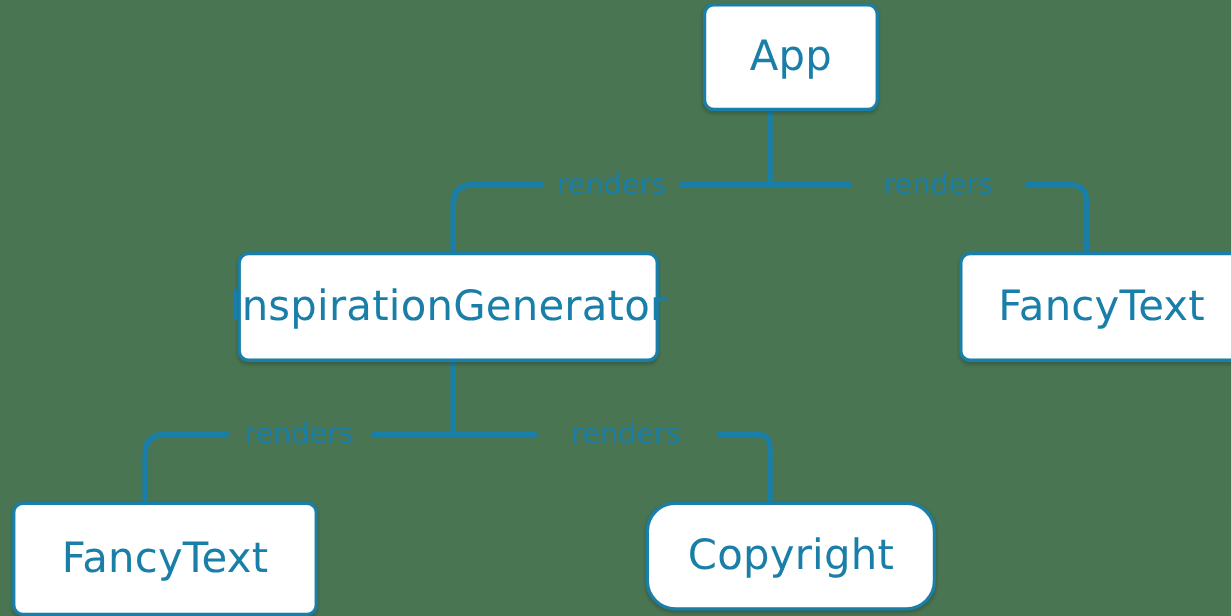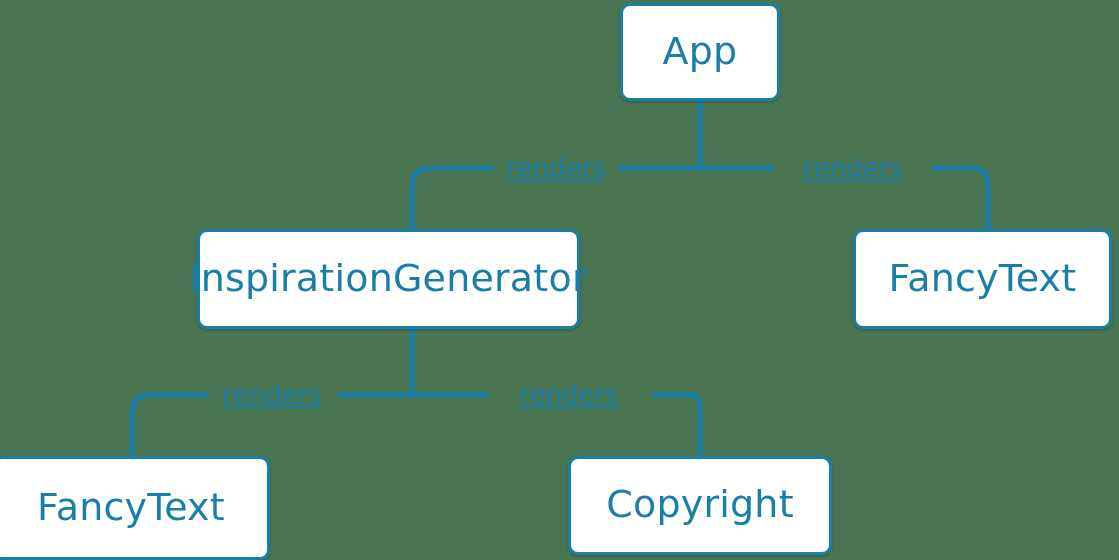--- a/index.html
+++ b/index.html
@@ -33,35 +33,35 @@
     border-radius: 10px;
     display: flex;
     align-items: center;
     justify-content: center;
     color: #1a7fa8;
     font-size: 38px;
     font-weight: 400;
     letter-spacing: 0.2px;
     white-space: nowrap;
     box-shadow: 0 2px 3px rgba(0,0,0,0.18);
+    margin-left: 19px;
   }
   .node-label {
     display: block;
     line-height: 1;
     padding-bottom: 3px;
   }
   .edge-label {
     position: absolute;
     color: #1a7fa8;
     font-size: 26px;
     font-weight: 500;
     line-height: 1;
     white-space: nowrap;
     transform: translate(-50%, -50%);
-    text-decoration: underline;
   }
 </style>
 </head>
 <body>
 
 <div id="diagram-root">
 
   <svg id="edge-layer" viewBox="0 0 1119 560">
     <g fill="none" stroke="#1a7fa8" stroke-width="5" stroke-linecap="round" stroke-linejoin="round">
       <path d="M700,100 L700,168"></path>
@@ -82,21 +82,21 @@
   </div>
 
   <div class="node-box" style="left:853px; top:229px; width:259px; height:100px;">
     <span class="node-label">FancyText</span>
   </div>
 
   <div class="node-box" style="left:-8px; top:456px; width:278px; height:104px;">
     <span class="node-label">FancyText</span>
   </div>
 
-  <div class="node-box" style="left:568px; top:456px; width:264px; height:99px;">
+  <div class="node-box" style="left:568px; top:456px; width:264px; height:99px;border-radius:27px;">
     <span class="node-label">Copyright</span>
   </div>
 
   <div class="edge-label" style="left:556px; top:168px;">renders</div>
 
   <div class="edge-label" style="left:853px; top:168px;">renders</div>
 
   <div class="edge-label" style="left:272px; top:395px;">renders</div>
 
   <div class="edge-label" style="left:569px; top:395px;">renders</div>

